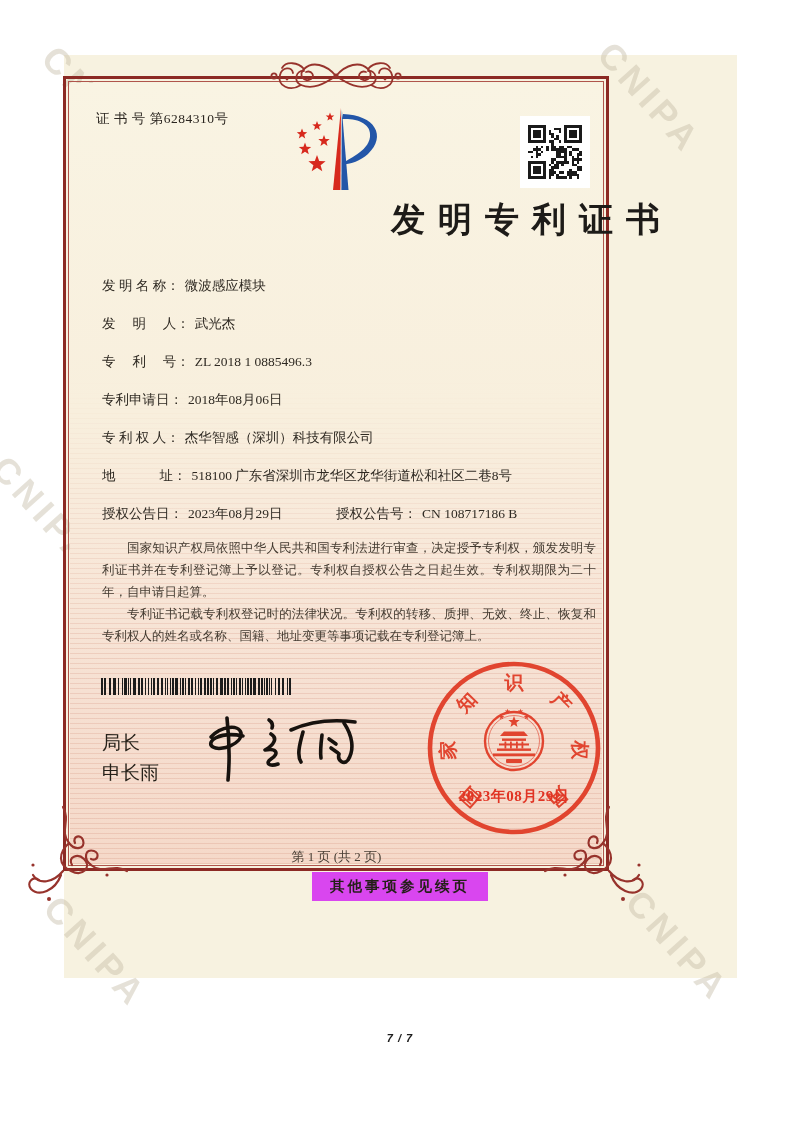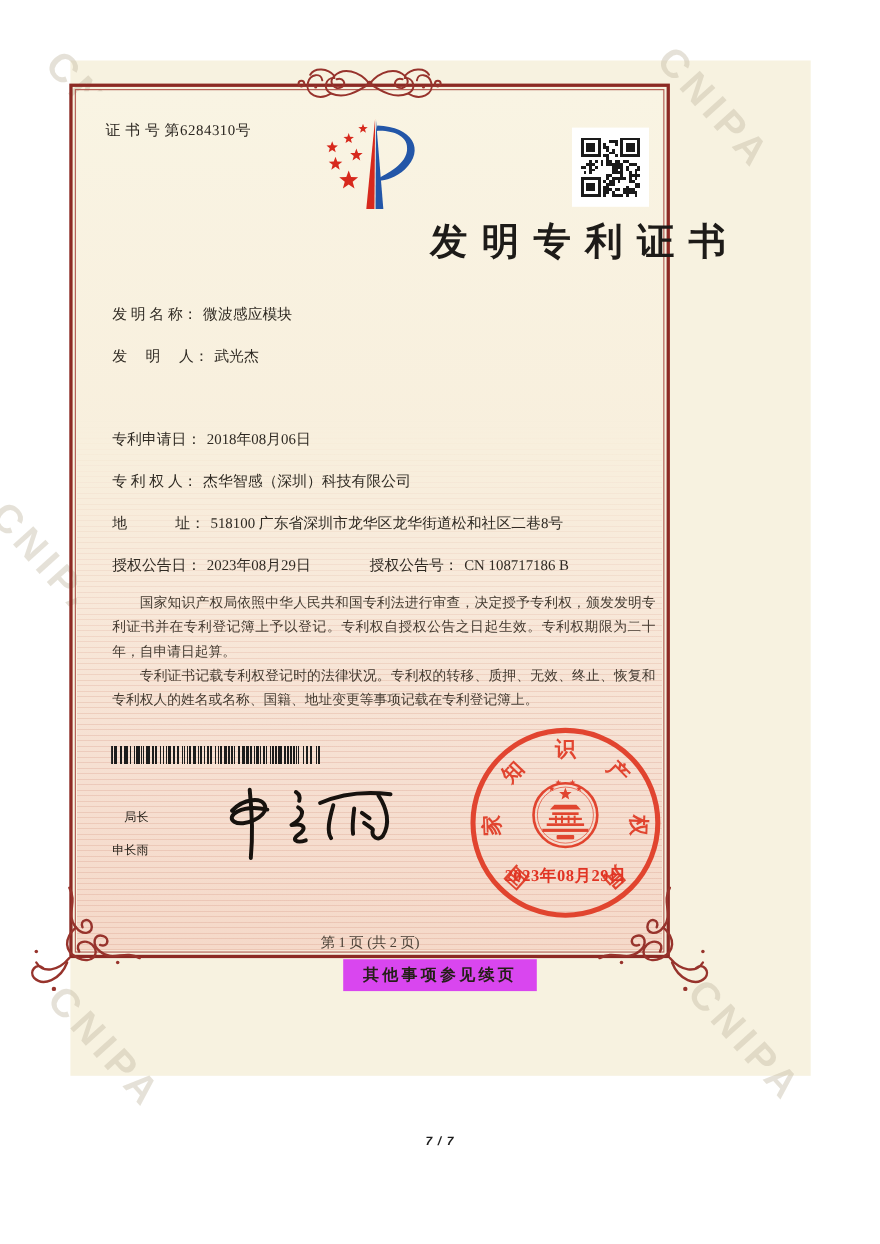--- a/index.html
+++ b/index.html
@@ -28,21 +28,21 @@
       font-weight:700;color:#1d1b18;letter-spacing:13px;text-indent:13px;}
   .frow{position:absolute;left:102px;width:520px;font-size:13.5px;color:#2f2a23;line-height:19px;white-space:nowrap;}
   .frow .lab{color:#2f2a23;}
   .frow .val{margin-left:5px;}
   .frow .pair2{position:absolute;left:234px;top:0;}
   .paras{position:absolute;left:102px;top:537px;width:494px;font-size:12.5px;line-height:22px;
       color:#433a30;text-align:justify;}
   .paras p{margin:0;text-indent:2em;}
   .barcode{position:absolute;left:101px;top:678px;}
   .signer{position:absolute;left:102px;top:728px;font-family:"Liberation Sans","DejaVu Sans",sans-serif;
-      font-size:11px;color:#262119;line-height:30px;text-align:right;}
+      font-size:19px;color:#262119;line-height:30px;}
   .sig-svg{position:absolute;left:191px;top:697px;}
   .seal{position:absolute;left:419px;top:653px;}
   .seal-char{font-size:19px;font-weight:700;fill:#e03a24;text-anchor:middle;dominant-baseline:central;
       font-family:"Liberation Serif","DejaVu Serif",serif;}
   .page-note{position:absolute;left:0;top:848px;width:673px;text-align:center;font-size:13px;color:#4a4036;}
   .cont-box{position:absolute;left:50%;top:872px;transform:translateX(-50%);background:#d946ef;
       padding:5px 18px;white-space:nowrap;}
   .cont-box span{font-size:14.5px;color:#241f18;letter-spacing:3px;font-weight:600;}
   .pdf-indicator{position:absolute;left:0;top:1032px;width:800px;text-align:center;
       font-family:"Liberation Sans","DejaVu Sans",sans-serif;font-weight:700;font-size:11px;
@@ -265,20 +265,23 @@
     </div>
 
     <div class="title">发明专利证书</div>
 
     <div class="frow" style="top:314px">
       <span class="lab">发　 明　 人：</span><span class="val">武光杰</span>
     </div>
     <div class="frow" style="top:276px">
       <span class="lab">发 明 名 称：</span><span class="val">微波感应模块</span>
     </div>
+    <div class="frow" style="top:352px">
+      <span class="lab">专　 利　 号：</span><span class="val">ZL 2018 1 0885496.3</span>
+    </div>
     <div class="frow" style="top:390px">
       <span class="lab">专利申请日：</span><span class="val">2018年08月06日</span>
     </div>
     <div class="frow" style="top:428px">
       <span class="lab">专 利 权 人：</span><span class="val">杰华智感（深圳）科技有限公司</span>
     </div>
     <div class="frow" style="top:466px">
       <span class="lab">地　　　 址：</span><span class="val">518100 广东省深圳市龙华区龙华街道松和社区二巷8号</span>
     </div>
     <div class="frow" style="top:504px">

